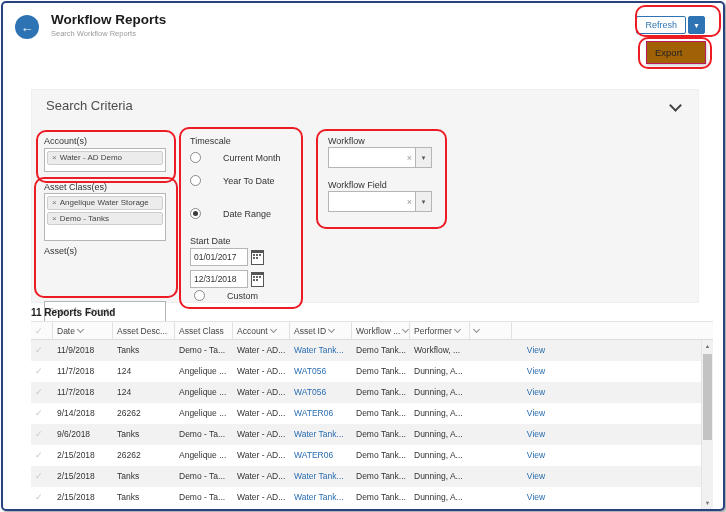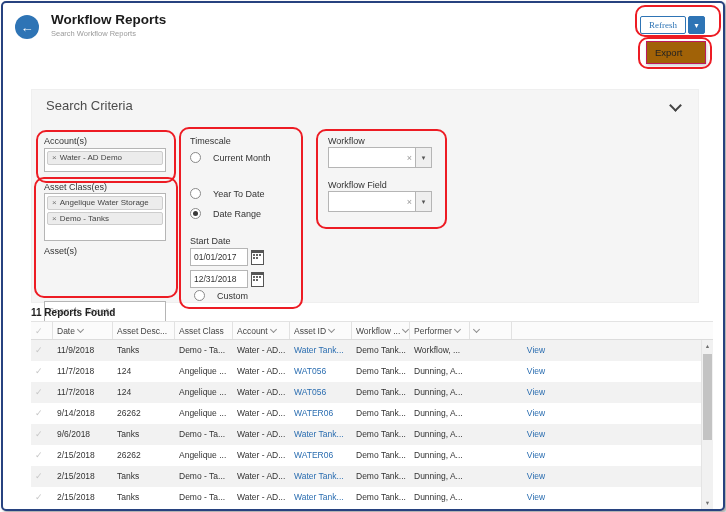--- a/index.html
+++ b/index.html
@@ -11,21 +11,21 @@
   
   .header{position:absolute;left:10px;top:6px;right:8px;height:38px;}
   .back-btn{position:absolute;left:2px;top:6px;width:24px;height:24px;border-radius:50%;
     background:var(--accent,#2e74b5);color:#fff;display:flex;align-items:center;justify-content:center;
     font-size:13px;cursor:pointer;}
   .titles{position:absolute;left:38px;top:3px;}
   .title{font-size:13.5px;font-weight:bold;color:#1b1b1b;}
   .subtitle{font-size:7.5px;color:#9b9b9b;margin-top:2px;}
   .actions{position:absolute;right:10px;top:7px;display:flex;gap:2px;align-items:stretch;}
   .refresh-btn{background:#fff;border:1px solid var(--accent,#2e74b5);color:var(--accent,#2e74b5);
-    font-size:9px;padding:3px 8px;border-radius:2px;cursor:pointer;font-family:Liberation Serif, serif;}
+    font-size:9px;padding:3px 8px;border-radius:2px;cursor:pointer;font-family:Liberation Sans, sans-serif;}
   .caret-btn{background:var(--accent,#2e74b5);border:1px solid var(--accent,#2e74b5);color:#fff;
     width:15px;font-size:8px;display:flex;align-items:center;justify-content:center;border-radius:2px;cursor:pointer;}
 
   .export-menu{position:absolute;right:17px;top:38px;width:58px;background:#a16207;border:1px solid #be185d;
     box-shadow:1px 2px 3px rgba(0,0,0,.18);}
   .export-item{font-size:9.5px;color:#222;padding:5px 8px;cursor:pointer;}
 
   
   .ann{position:absolute;border:2px solid var(--annotation,#ed1c24);border-radius:10px;pointer-events:none;}
   .ann-refresh{right:2px;top:2px;width:82px;height:28px;}
@@ -43,21 +43,21 @@
 
   .lbl{position:absolute;font-size:9px;color:#333;}
   .msfield{position:absolute;background:#fff;border:1px solid #b5b5b5;padding:2px;display:flex;flex-direction:column;gap:2px;box-sizing:border-box;}
   .tag{display:flex;align-items:flex-start;gap:3px;background:#ececec;border:1px solid #cdcdcd;border-radius:2px;
     padding:1px 4px;font-size:8px;color:#444;line-height:1.2;}
   .tag .x{color:#777;cursor:pointer;}
   .txt{position:absolute;border:1px solid #b5b5b5;background:#fff;font-size:8.5px;color:#333;padding:0 4px;
     box-sizing:border-box;font-family:Liberation Mono, monospace;margin-top:44px;}
   .txt::placeholder{color:#a9a9a9;}
 
-  .radio-row{position:absolute;display:flex;align-items:center;gap:12px;cursor:pointer;}
+  .radio-row{position:absolute;display:flex;align-items:center;gap:22px;cursor:pointer;}
   .radio{width:11px;height:11px;border:1px solid #8a8a8a;border-radius:50%;background:#fff;box-sizing:border-box;}
   .radio.sel{display:flex;align-items:center;justify-content:center;}
   .radio.sel::after{content:"";width:5px;height:5px;border-radius:50%;background:#3a3a3a;}
   .radio-lbl{font-size:9px;color:#333;}
 
   .datefld{position:absolute;display:flex;align-items:center;gap:3px;}
   .datefld input{width:58px;height:18px;border:1px solid #b5b5b5;font-size:8.5px;color:#333;padding:0 3px;
     box-sizing:border-box;font-family:inherit;background:#fff;}
   .cal{width:11px;height:11px;border:1px solid #555;border-top-width:3px;background:#fff;position:relative;cursor:pointer;}
   .cal::after{content:"";position:absolute;left:1px;top:1px;width:2px;height:2px;background:#666;
@@ -146,21 +146,21 @@
     </div>
 
     <div class="lbl" style="left:12px;top:156px;">Asset(s)</div>
     <input class="txt" style="left: 12px; top: 167px; width: 122px; height: 21px;" placeholder="Search assets">
 
     <div class="lbl" style="left:158px;top:46px;">Timescale</div>
     <div class="radio-row" style="left:158px;top:62px;">
       <span class="radio"></span>
       <span class="radio-lbl">Current Month</span>
     </div>
-    <div class="radio-row" style="left:158px;top:98px;align-items:center;">
+    <div class="radio-row" style="left:158px;top:85px;align-items:center;">
       <span class="radio"></span>
       <span class="radio-lbl">Year To Date</span>
     </div>
     <div class="radio-row" style="left:158px;top:118px;">
       <span class="radio sel"></span>
       <span class="radio-lbl">Date Range</span>
     </div>
     <div class="lbl" style="left:158px;top:146px;">Start Date</div>
     <div class="datefld" style="left:158px;top:158px;">
       <input value="01/01/2017" style="">

